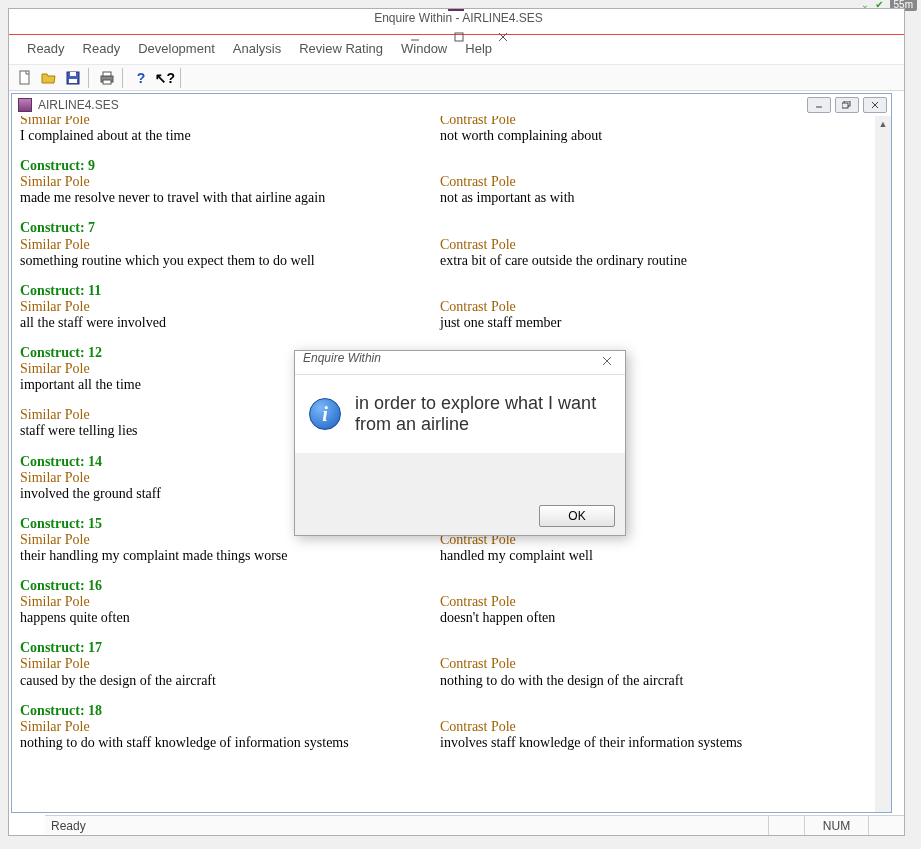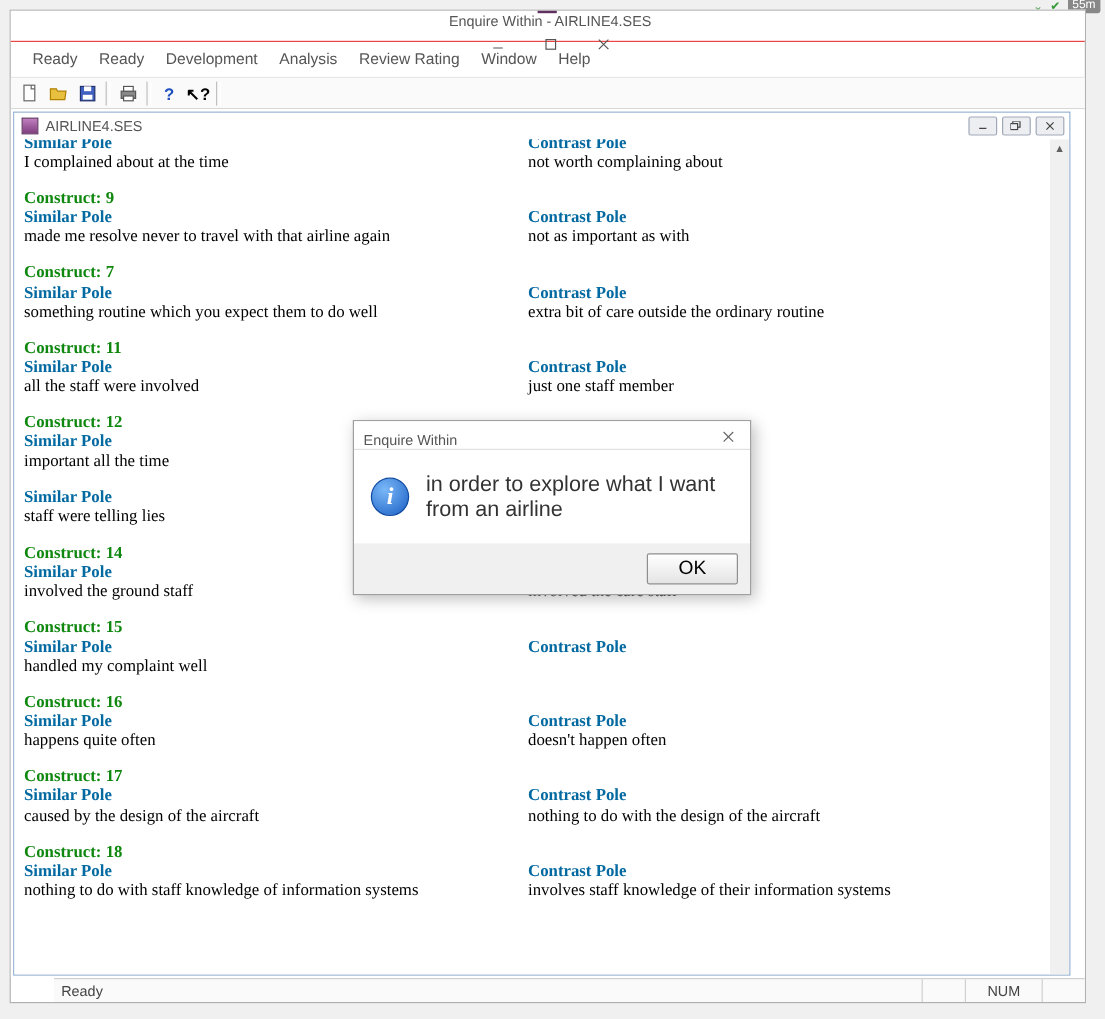--- a/index.html
+++ b/index.html
@@ -129,21 +129,21 @@
   }
   .row {
     display:flex;
     font-family: Georgia, "Times New Roman", serif;
     font-size: 14px;
     line-height: 1.15;
   }
   .col-left { width:420px; padding-right:4px; }
   .col-right { flex:1; }
   .construct-title { color:#108810; font-weight:bold; }
-  .pole-label { color:#0369a1; font-weight:bold; }
+  .pole-label { color:#a16207; font-weight:normal; }
   .pole-text { color:#000; }
   .block { margin-bottom: 14px; }
   .block-top { margin-top:-4px; }
   .statusbar {
     height:20px;
     border-top:1px solid #d0d0d0;
     display:flex; align-items:center;
     font-size:12px; color:#444;
     background:#fafafa;
     margin-left:36px;
@@ -162,23 +162,24 @@
     width:332px;
     background:#f0f0f0;
     border:1px solid #a0a0a0;
     box-shadow: 3px 3px 12px rgba(0,0,0,0.25);
     display:flex; flex-direction:column;
     z-index:10;
   }
   .dialog-titlebar {
     height:24px;
     background:#fff;
-    display:flex; align-items:flex-end;
+    display:flex; align-items:flex-start;
     padding:0 4px 0 8px;
     border-bottom:1px solid #e0e0e0;
+    font-style:italic;
   }
   .dialog-titlebar .d-title { flex:1; color:#555; font-size:12px; }
   .dialog-close {
     width:28px; height:20px;
     display:flex; align-items:center; justify-content:center;
     color:#555;
   }
   .dialog-body {
     display:flex; align-items:center;
     padding:18px 14px 18px 14px;
@@ -199,21 +200,22 @@
     padding:8px 10px;
     display:flex; justify-content:flex-end;
     background:#f0f0f0;
   }
   .dialog-btn {
     min-width:76px;
     padding:3px 12px;
     background: linear-gradient(#fff,#e4e4e4);
     border:1px solid #8f8f8f;
     border-radius:2px;
-    font-size:16px;
+    font-size:12px;
+    margin-top:44px;
   }
   .sys-tray {
     position:absolute;
     top:-2px; right:4px;
     display:flex; gap:6px; align-items:center;
     font-size:10px;
   }
   .tray-badge {
     background:#888; color:#fff;
     padding:1px 4px; border-radius:2px;
@@ -432,20 +434,21 @@
           <div class="block">
             <div class="row">
               <div class="col-left"><span class="construct-title">Construct: 15</span></div>
               <div class="col-right"></div>
             </div>
             <div class="row">
               <div class="col-left"><span class="pole-label">Similar Pole</span></div>
               <div class="col-right"><span class="pole-label">Contrast Pole</span></div>
             </div>
             <div class="row">
+              <div class="col-left"><span class="pole-text">their handling my complaint made things worse</span></div>
               <div class="col-right"><span class="pole-text">handled my complaint well</span></div>
             </div>
           </div>
           <div class="block">
             <div class="row">
               <div class="col-left"><span class="construct-title">Construct: 16</span></div>
               <div class="col-right"></div>
             </div>
             <div class="row">
               <div class="col-left"><span class="pole-label">Similar Pole</span></div>

